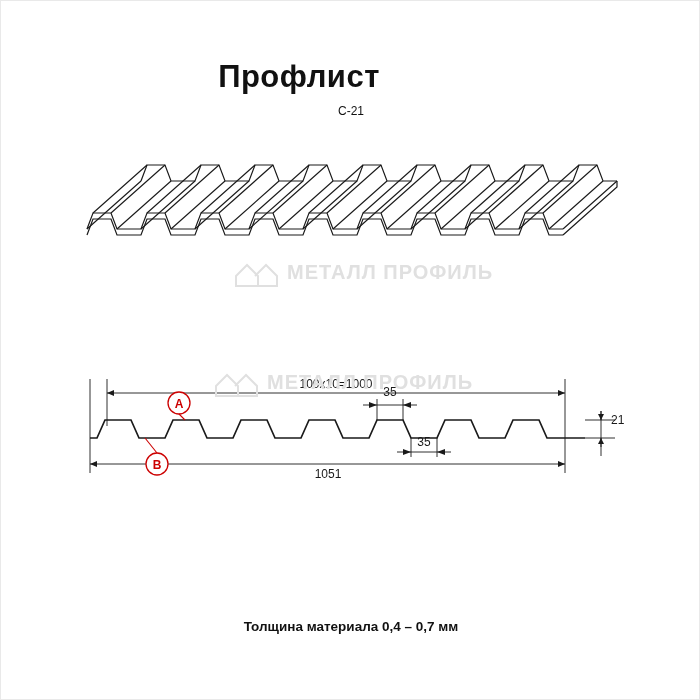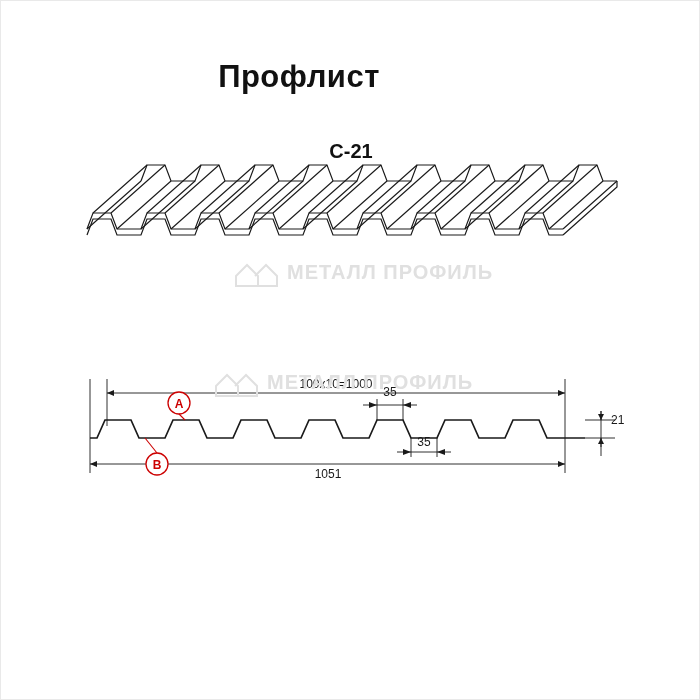--- a/index.html
+++ b/index.html
@@ -32,24 +32,23 @@
     font-weight: bold;
     letter-spacing: 0.5px;
     color: #111111;
   }
   .subtitle {
     position: absolute;
     top: 103px;
     left: 0;
     width: 700px;
     text-align: center;
-    font-size: 20px;
-    font-weight: bold;
+    font-size: 12px;
+    font-weight: normal;
     color: #111111;
-    margin-top: 36px;
   }
   .footer-note {
     position: absolute;
     top: 618px;
     left: 0;
     width: 700px;
     text-align: center;
     font-size: 13.5px;
     font-weight: bold;
     color: #111111;
@@ -226,14 +225,15 @@
 
   <div class="wm wm2">
     <span class="wm-icon">
       <svg width="46" height="30" viewBox="0 0 46 30">
         <path d="M3,17 L14,6 L25,17 L25,27 L3,27 Z" fill="none" stroke="#e0e0e0" stroke-width="2"></path>
         <path d="M22,17 L33,6 L44,17 L44,27 L22,27" fill="none" stroke="#e0e0e0" stroke-width="2"></path>
       </svg>
     </span><span>МЕТАЛЛ ПРОФИЛЬ</span>
   </div>
 
+  <div class="footer-note">Толщина материала 0,4 – 0,7 мм</div>
 
 </div>
 
 </body></html>

